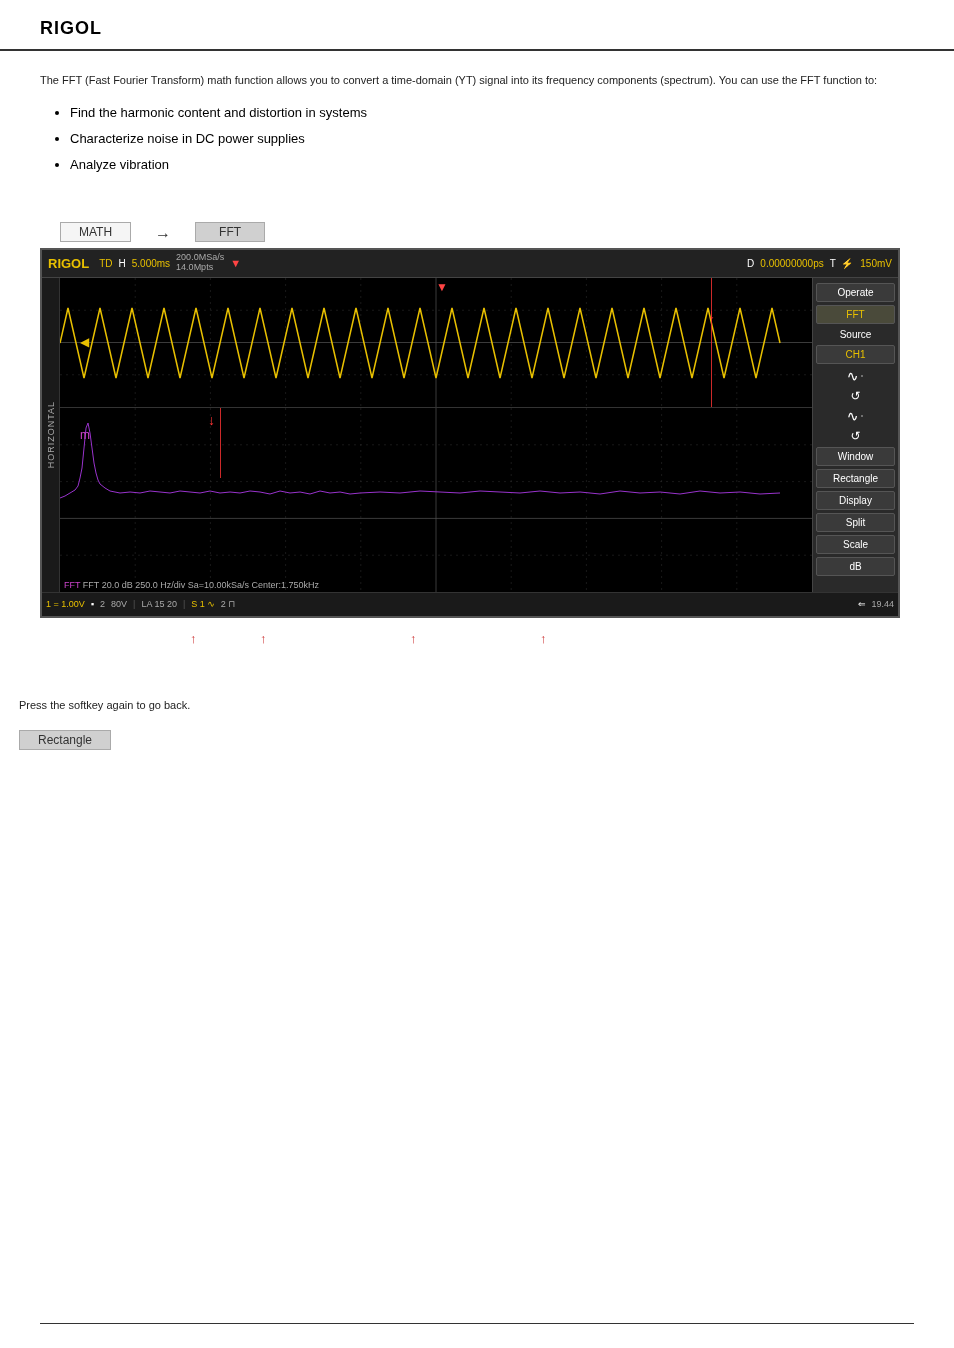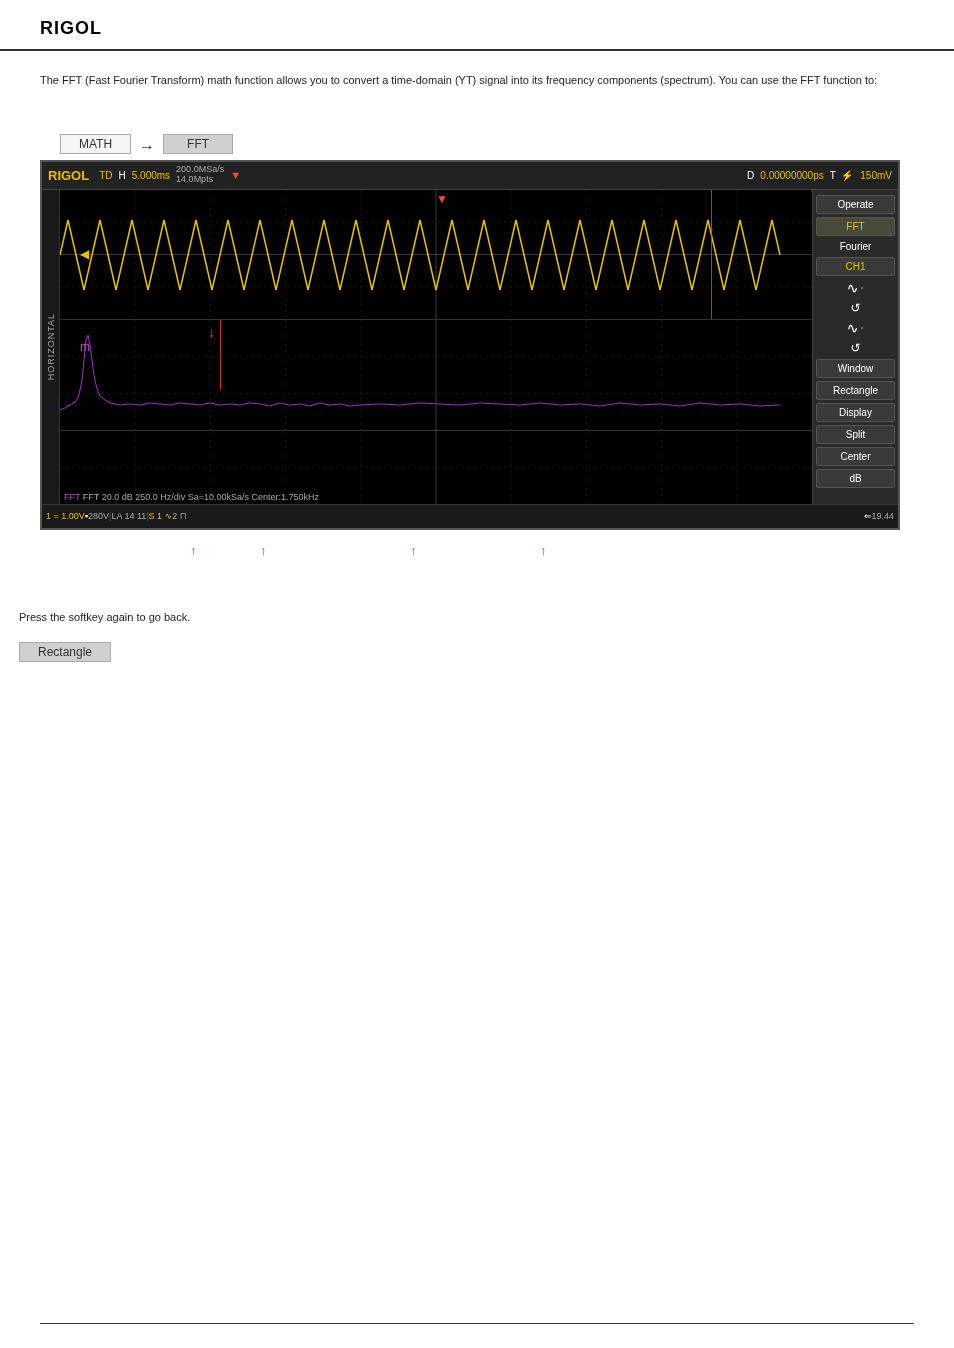--- a/index.html
+++ b/index.html
@@ -41,21 +41,21 @@
       font-size: 13px;
       line-height: 2;
       list-style: disc;
     }
 
     
     .arrow-row {
       display: flex;
       align-items: flex-end;
       margin: 14px 0 6px 60px;
-      gap: 8px;
+      gap: 24px;
     }
     .arrow-box {
       border: 1px solid #aaa;
       padding: 2px 18px;
       font-size: 12px;
       background: #f5f5f5;
       color: #333;
       min-width: 60px;
       text-align: center;
     }
@@ -212,21 +212,21 @@
     }
 
     
     .scope-bottombar {
       height: 24px;
       background: #1a1a1a;
       border-top: 1px solid #333;
       display: flex;
       align-items: center;
       padding: 0 4px;
-      gap: 0;
+      gap: 6px;
       font-size: 9px;
       color: #fff;
     }
     .ch1-indicator { color: #e8c000; }
     .ch2-indicator { color: #aaa; }
     .la-indicator { color: #aaa; }
     .s-indicator { color: #e8c000; }
     .time-indicator { color: #aaa; text-align: center; }
 
     
@@ -313,20 +313,25 @@
 <body>
 
 <div class="page-header">
   <span class="brand">RIGOL</span>
 </div>
 
 <div class="content-area">
   <p class="content-text">
     The FFT (Fast Fourier Transform) math function allows you to convert a time-domain (YT) signal into its frequency components (spectrum). You can use the FFT function to:
   </p>
+  <ul class="bullet-list">
+    <li>Find the harmonic content and distortion in systems</li>
+    <li>Characterize noise in DC power supplies</li>
+    <li>Analyze vibration</li>
+  </ul>
 </div>
 
 <div class="arrow-row">
   <div class="arrow-box">MATH</div>
   <span class="arrow-symbol">→</span>
   <div class="arrow-box2">FFT</div>
 </div>
 
 <div class="scope-wrapper">
 
@@ -416,21 +421,21 @@
         <div class="fft-status-line">
           <span class="fft-label">FFT</span>
           <span style="color:#aaa;font-size:9px;">FFT  20.0 dB  250.0 Hz/div  Sa=10.00kSa/s  Center:1.750kHz</span>
         </div>
       </div>
     </div>
 
     <div class="scope-right-menu">
       <div class="menu-btn">Operate</div>
       <div class="menu-btn active">FFT</div>
-      <div class="menu-btn source-label">Fourier</div>
+      <div class="menu-btn source-label">Source</div>
       <div class="menu-btn ch1-label">CH1</div>
 
       <div class="menu-icon-row">
         <span class="menu-icon-sm">∿</span>
         <span style="width:2px;height:2px;background:#888;display:inline-block;border-radius:50%;margin:0 1px;"></span>
       </div>
       <div class="menu-icon-row">
         <span class="menu-icon-undo">↺</span>
       </div>
 
@@ -438,32 +443,32 @@
         <span class="menu-icon-sm">∿</span>
         <span style="width:2px;height:2px;background:#888;display:inline-block;border-radius:50%;margin:0 1px;"></span>
       </div>
       <div class="menu-icon-row">
         <span class="menu-icon-undo">↺</span>
       </div>
       <div class="menu-btn">Window</div>
       <div class="menu-btn">Rectangle</div>
       <div class="menu-btn">Display</div>
       <div class="menu-btn">Split</div>
-      <div class="menu-btn">Center</div>
+      <div class="menu-btn">Scale</div>
       <div class="menu-btn">dB</div>
     </div>
   </div>
 
   <div class="scope-bottombar">
     <span class="ch1-indicator">1  = 1.00V</span>
     <span style="color:#fff;">▪</span>
     <span class="ch2-indicator">2</span>
     <span class="ch2-indicator">80V</span>
     <span style="color:#555;">|</span>
-    <span class="la-indicator">LA  14  11</span>
+    <span class="la-indicator">LA  15  20</span>
     <span style="color:#555;">|</span>
 
     <span class="s-indicator">S 1 ∿</span>
     <span style="color:#aaa;">2 ⊓</span>
     <span style="flex:1;"></span>
 
     <span style="color:#fff;">⇐</span>
     <span class="time-indicator">19.44</span>
   </div>
 

